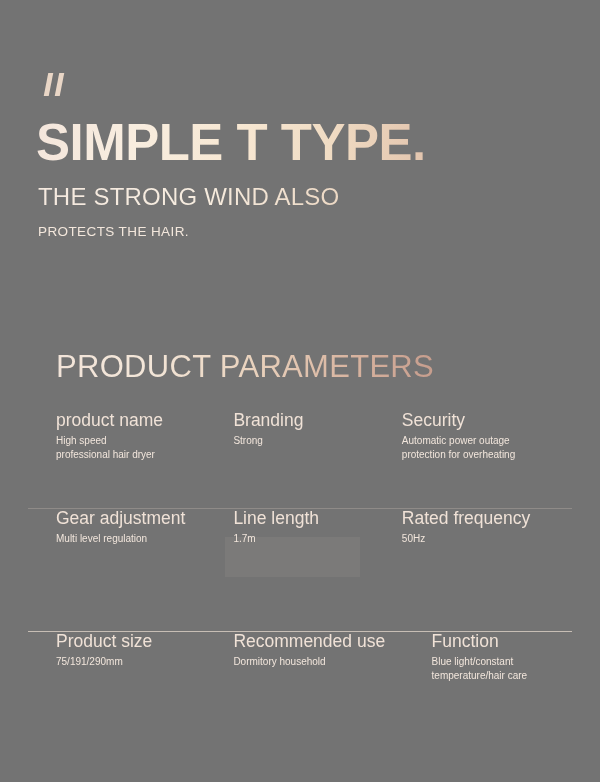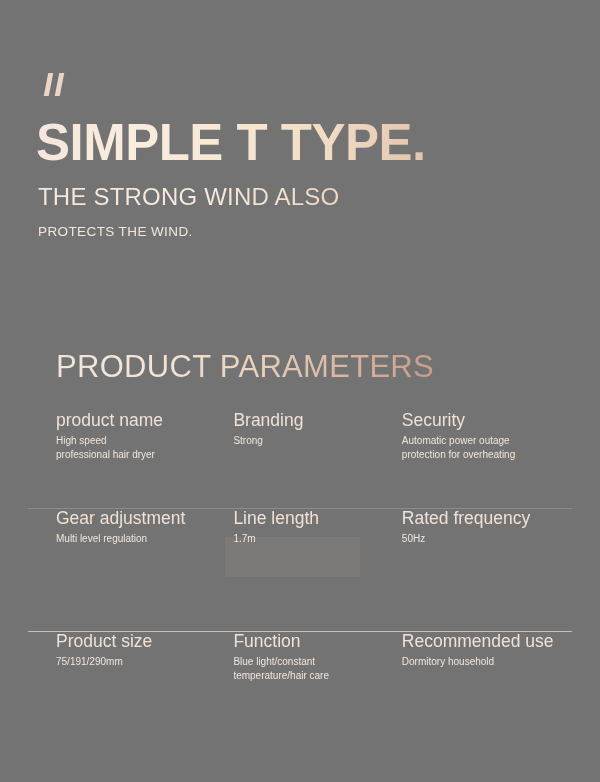--- a/index.html
+++ b/index.html
@@ -191,21 +191,21 @@
 <div class="poster">
 
   <div class="quote-mark">
     <span class="q1"></span>
     <span class="q2"></span>
   </div>
 
   <div class="hero">
     <h1 class="hero-line1">SIMPLE T TYPE.</h1>
     <h2 class="hero-line2">THE STRONG WIND ALSO</h2>
-    <div class="hero-line3">PROTECTS THE WIND.</div>
+    <div class="hero-line3">PROTECTS THE HAIR.</div>
   </div>
 
   <h2 class="section-title">PRODUCT PARAMETERS</h2>
 
   <div class="spec-table">
 
     <div class="spec-row r1">
       <div class="spec-cell c1">
         <div class="spec-label">product name</div>
         <div class="spec-value">High speed<br>professional hair dryer</div>
@@ -233,28 +233,28 @@
         <div class="spec-label">Rated frequency</div>
         <div class="spec-value">50Hz</div>
       </div>
     </div>
 
     <div class="spec-row r3">
       <div class="spec-cell c1">
         <div class="spec-label">Product size</div>
         <div class="spec-value">75/191/290mm</div>
       </div>
+      <div class="spec-cell c3">
+        <div class="spec-label">Recommended use</div>
+        <div class="spec-value">Dormitory household</div>
+      </div>
       <div class="spec-cell c2">
         <div class="spec-label">Function</div>
         <div class="spec-value">Blue light/constant<br>temperature/hair care</div>
       </div>
-      <div class="spec-cell c3">
-        <div class="spec-label">Recommended use</div>
-        <div class="spec-value">Dormitory household</div>
-      </div>
     </div>
 
   </div>
 
   <div class="divider d1"></div>
   <div class="divider d2"></div>
   <div class="highlight-block"></div>
 
 </div>
 

